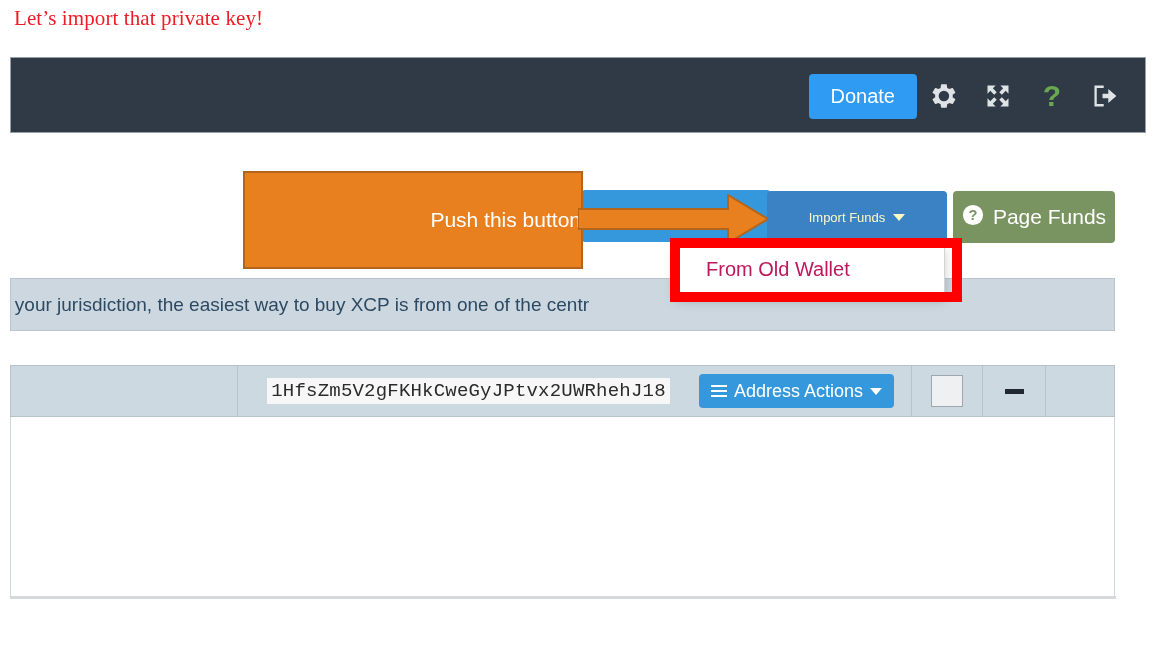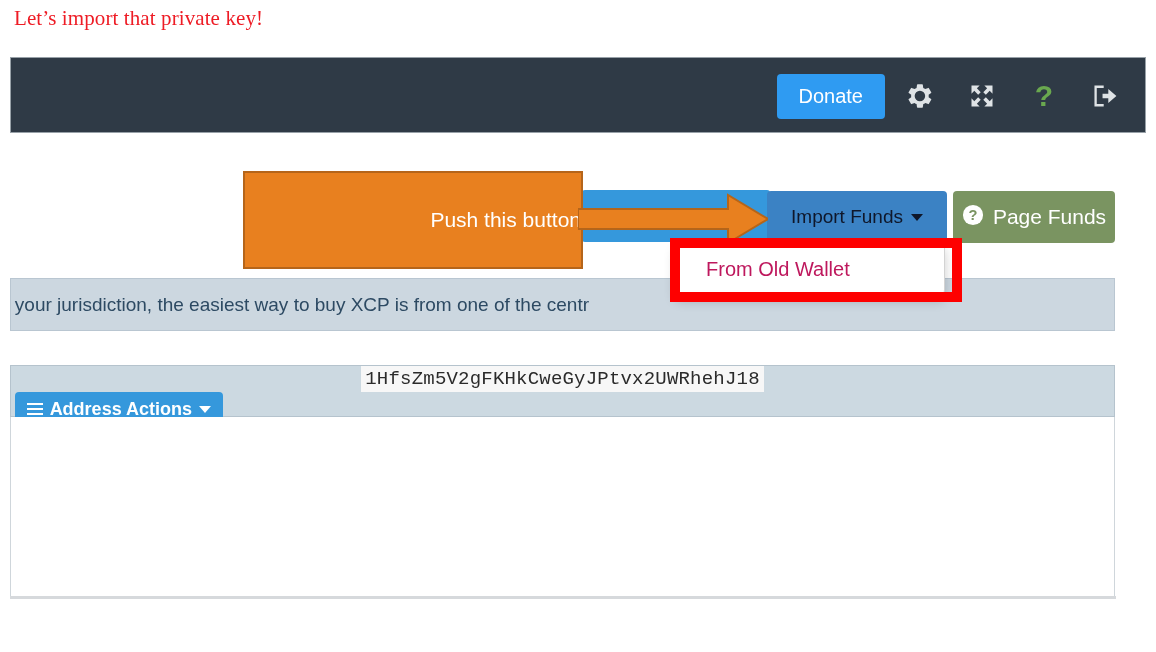--- a/index.html
+++ b/index.html
@@ -38,21 +38,21 @@
     border: 1px solid #98a1a8;
     box-sizing: border-box;
   }
   #navbar-right {
     position: absolute;
     right: 12px;
     top: 0;
     height: 76px;
     display: flex;
     align-items: center;
-    gap: 8px;
+    gap: 0;
   }
   #donate-button {
     background: #2f9bf2;
     color: #ffffff;
     font-size: 20px;
     padding: 12px 22px 13px 22px;
     border: none;
     border-radius: 4px;
     font-family: "Liberation Sans", sans-serif;
     cursor: pointer;
@@ -88,22 +88,22 @@
 
   
   #import-funds-button {
     position: absolute;
     left: 767px;
     top: 191px;
     width: 180px;
     height: 52px;
     background: #3b82c4;
     border-radius: 4px;
-    color: #0f172a;
-    font-size: 19px;
+    color: #fef9c3;
+    font-size: 13px;
     display: flex;
     align-items: center;
     justify-content: center;
     gap: 8px;
     cursor: pointer;
     box-sizing: border-box;
   }
   .caret-down {
     width: 0; height: 0;
     border-left: 6px solid transparent;
@@ -186,21 +186,20 @@
     position: absolute;
     left: 10px;
     top: 365px;
     width: 1105px;
     height: 52px;
     background: #ccd9e1;
     border: 1px solid #b5c3cd;
     box-sizing: border-box;
     display: flex;
     align-items: stretch;
-    flex-direction: column;
   }
   #address-cell-blank {
     width: 226px;
     border-right: 1px solid #b5c3cd;
   }
   #address-cell-value {
     flex: 1;
     display: flex;
     align-items: center;
     justify-content: center;
@@ -211,22 +210,21 @@
     font-family: "Liberation Mono", monospace;
     font-size: 19px;
     padding: 2px 4px;
     letter-spacing: 0.2px;
     white-space: nowrap;
   }
   #address-cell-actions {
     width: 212px;
     display: flex;
     align-items: center;
-    justify-content: flex-end;
-    font-weight: bold;
+    justify-content: flex-start;
   }
   #address-actions-button {
     background: #3598dc;
     color: #ffffff;
     font-size: 18px;
     height: 34px;
     padding: 0 12px;
     border-radius: 4px;
     display: flex;
     align-items: center;

